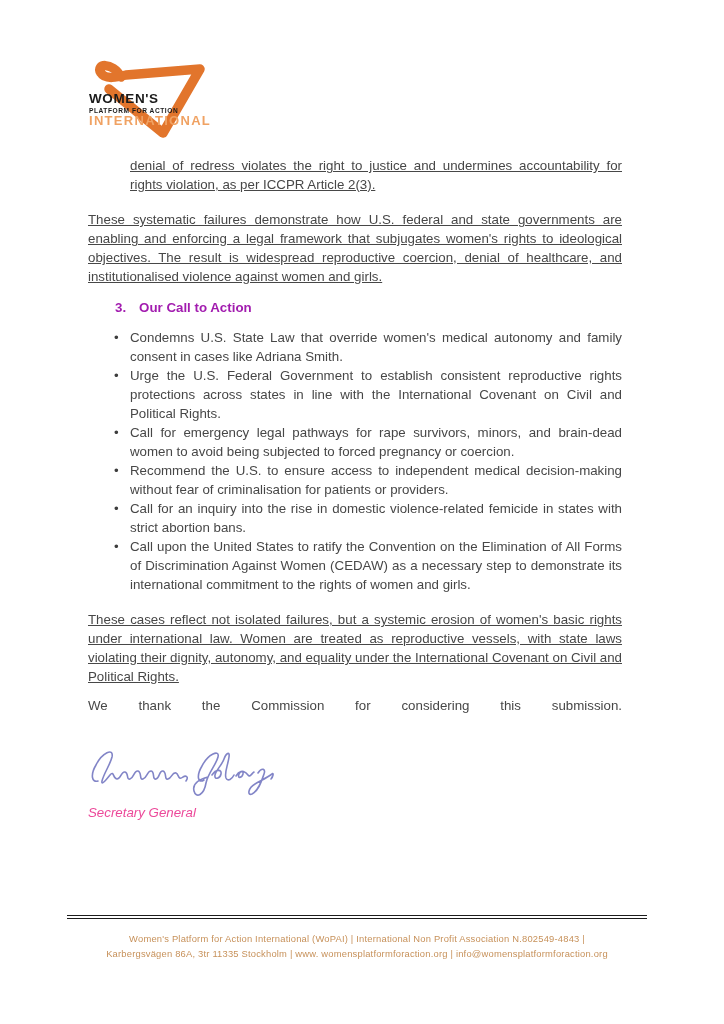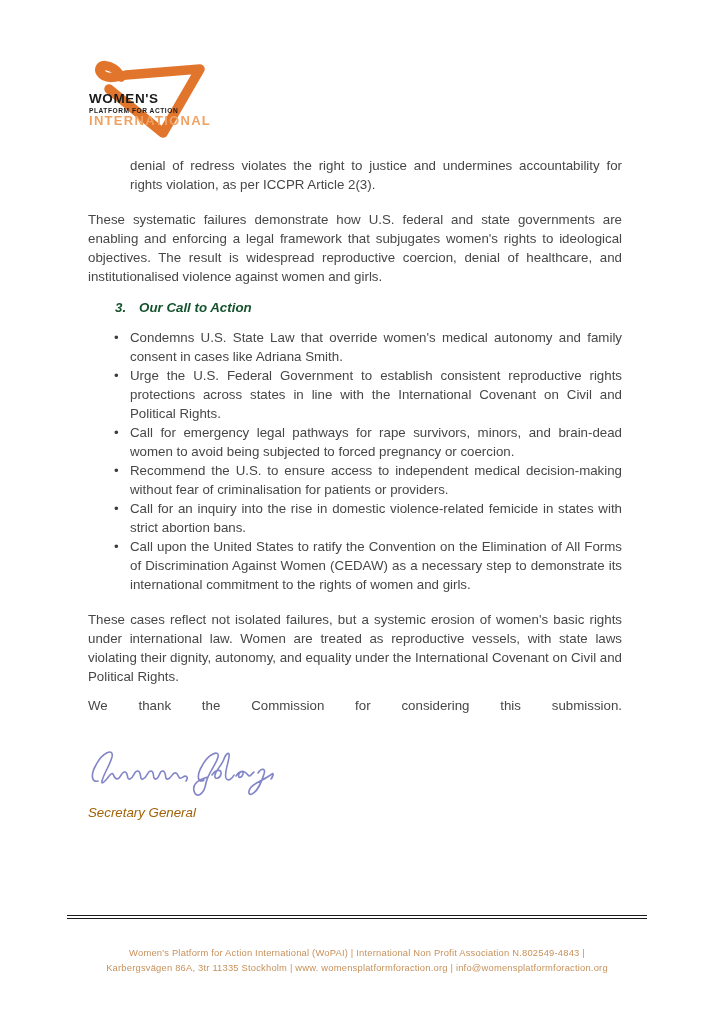--- a/index.html
+++ b/index.html
@@ -18,37 +18,37 @@
     left:88px; right:102px; top:48px;
     font-size:13.3px; line-height:19px;
   }
   
   .logo{position:relative;width:132px;height:92px;margin-bottom:16px;}
   .logo svg{position:absolute;left:0;top:0;}
   .logo-name{position:absolute;left:1px;top:44px;font-size:13.5px;font-weight:800;letter-spacing:.6px;color:#1b1b1b;line-height:13px;}
   .logo-sub{position:absolute;left:1px;top:59px;font-size:6.6px;font-weight:700;letter-spacing:.55px;color:#1b1b1b;line-height:8px;}
   .logo-intl{position:absolute;left:1px;top:68px;font-size:13px;font-weight:700;letter-spacing:1.3px;color:#f0a263;line-height:9px;}
   
-  .para{text-align:justify;margin:16px 0 10px 0;}
+  .para{text-align:justify;margin:16px 0 10px 0;text-decoration:underline;}
   .para.indent{margin-left:42px;}
-  .heading{margin:12px 0 11px 27px;font-weight:bold;color:#14532d;font-style:italic;}
+  .heading{margin:12px 0 11px 27px;font-weight:bold;color:#a21caf;}
   .heading .num{display:inline-block;margin-right:13px;}
   ul.bullets{margin:10px 0 9px 0;padding:0 0 0 42px;list-style:none;}
   ul.bullets li{position:relative;text-align:justify;margin:0;}
   ul.bullets li::before{content:"\2022";position:absolute;left:-16px;top:0;color:#3d3d3d;}
   .thanks{text-align:justify;text-align-last:justify;margin:0 0 0 0;}
   
   .signature{margin-top:24px;height:64px;}
   .sig-name{margin-top:8px;line-height:19px;color:#3f3f3f;}
-  .sig-title{font-style:italic;line-height:19px;color:#a16207;}
+  .sig-title{font-style:italic;line-height:19px;color:#ec4899;}
   
   .footer{
     position:absolute;left:67px;top:915px;width:580px;
     border-top:4px double #1c1c1c;
-    padding-top:27px;
+    padding-top:13px;
     text-align:center;
     font-size:9.4px;line-height:14.5px;letter-spacing:.2px;
     color:#c7915a;
   }
 </style>
 </head>
 <body>
 
 <div class="page">
   <div class="content">

